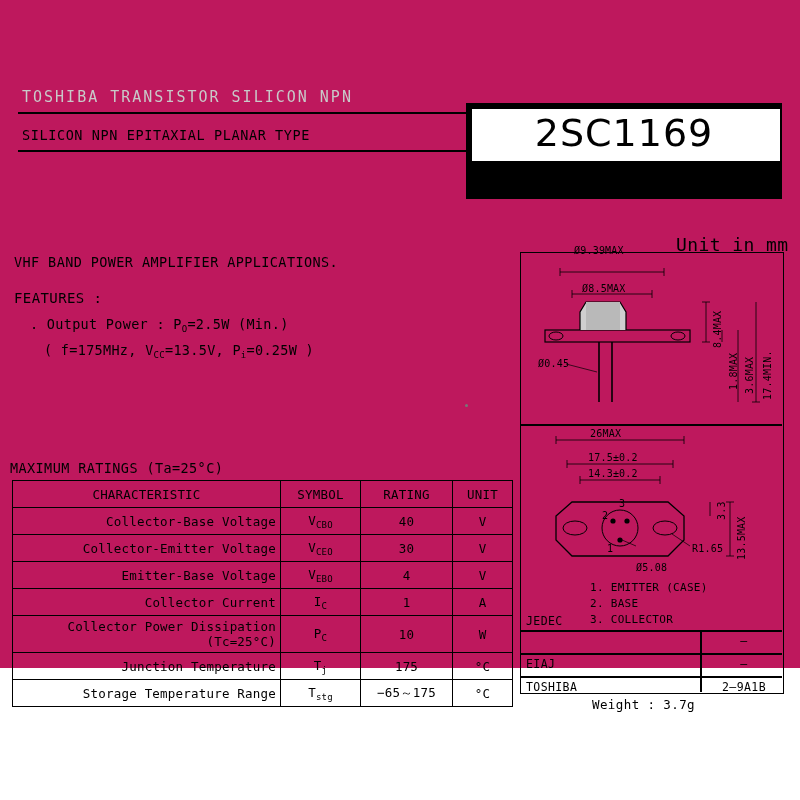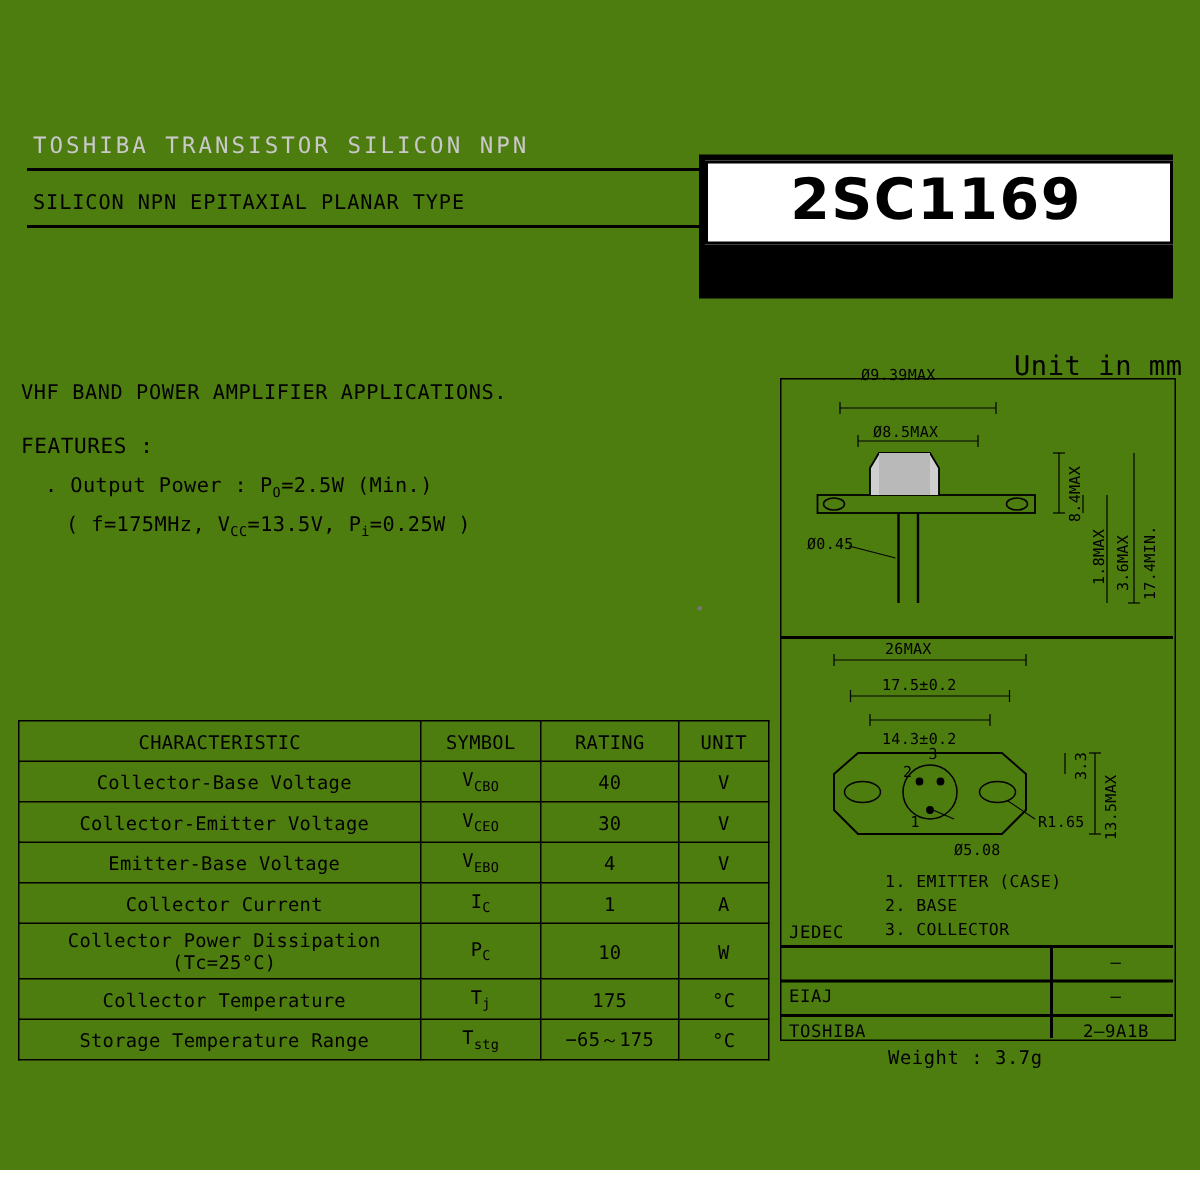--- a/index.html
+++ b/index.html
@@ -11,22 +11,22 @@
     width: 800px;
     height: 800px;
     position: relative;
     font-family: "DejaVu Sans Mono", monospace;
     color: #000000;
     overflow: hidden;
   }
   .page {
     position: absolute;
     left: 0; top: 0;
-    width: 800px; height: 780px;
-    background: #4d7c0f;
+    width: 800px; height: 668px;
+    background: #be185d;
   }
 
   
   .hdr-faded {
     position: absolute;
     left: 22px; top: 88px;
     width: 380px;
     font-size: 15px;
     letter-spacing: 2px;
     color: #c9c9c9;
@@ -64,21 +64,21 @@
     width: 308px; height: 52px;
     background: #fff;
     border: 2px solid #000;
   }
   .pn-text {
     position: absolute;
     left: 470px; top: 110px;
     width: 308px;
     text-align: center;
     font-size: 38px;
-    font-weight: bold;
+    font-weight: normal;
     letter-spacing: 1px;
     line-height: 46px;
     font-family: "DejaVu Sans", sans-serif;
   }
 
   
   .app-line {
     position: absolute;
     left: 14px; top: 254px;
     font-size: 13.5px;
@@ -127,21 +127,21 @@
   }
   table.ratings th, table.ratings td {
     border: 1px solid #000;
     padding: 3px 4px;
     height: 20px;
     text-align: center;
     font-weight: normal;
     letter-spacing: 0.2px;
   }
   table.ratings td.char {
-    text-align: center;
+    text-align: right;
     padding-left: 10px;
   }
   col.c1 { width: 268px; }
   col.c2 { width: 80px; }
   col.c3 { width: 92px; }
   col.c4 { width: 60px; }
   .two-line { line-height: 15px; }
 
   
   .unit-label {
@@ -252,20 +252,23 @@
   <div class="feat-title">FEATURES :</div>
   <div class="feat-1">
     <span>.  Output Power :  P</span><sub>O</sub><span>=2.5W (Min.)</span>
   </div>
   <div class="feat-2">
     <span>( f=175MHz, V</span><sub>CC</sub><span>=13.5V, P</span><sub>i</sub><span>=0.25W )</span>
   </div>
 
   <div class="dot-artifact"></div>
 
+  <div class="ratings-title">
+    <span>MAXIMUM RATINGS (Ta=25</span><span>°C)</span>
+  </div>
 
   <table class="ratings">
     <colgroup>
         <col class="c1">
         <col class="c2">
         <col class="c3">
         <col class="c4">
       </colgroup>
     <thead>
       <tr>
@@ -303,21 +306,21 @@
       <tr>
         <td class="char two-line">
           <span>Collector Power Dissipation</span><br>
           <span>(Tc=25°C)</span>
         </td>
         <td><span>P</span><sub>C</sub></td>
         <td>10</td>
         <td>W</td>
       </tr>
       <tr>
-        <td class="char">Collector Temperature</td>
+        <td class="char">Junction Temperature</td>
         <td><span>T</span><sub>j</sub></td>
         <td>175</td>
         <td>°C</td>
       </tr>
       <tr>
         <td class="char">Storage Temperature Range</td>
         <td><span>T</span><sub>stg</sub></td>
         <td>−65～175</td>
         <td>°C</td>
       </tr>
@@ -391,21 +394,21 @@
   <div class="dim-txt" style="left:574px; top:245px;">Ø9.39MAX</div>
   <div class="dim-txt" style="left:582px; top:283px;">Ø8.5MAX</div>
   <div class="dim-txt" style="left:538px; top:358px;">Ø0.45</div>
   <div class="dim-vert" style="left:712px; top:348px;">8.4MAX</div>
   <div class="dim-vert" style="left:728px; top:390px;">1.8MAX</div>
   <div class="dim-vert" style="left:744px; top:394px;">3.6MAX</div>
   <div class="dim-vert" style="left:762px; top:400px;">17.4MIN.</div>
 
   <div class="dim-txt" style="left:590px; top:428px;">26MAX</div>
   <div class="dim-txt" style="left:588px; top:452px;">17.5±0.2</div>
-  <div class="dim-txt" style="left:588px; top:468px;margin-top:20px;">14.3±0.2</div>
+  <div class="dim-txt" style="left:588px; top:468px;">14.3±0.2</div>
   <div class="dim-vert" style="left:716px; top:520px;">3.3</div>
   <div class="dim-vert" style="left:736px; top:560px;">13.5MAX</div>
   <div class="dim-txt" style="left:692px; top:543px;">R1.65</div>
   <div class="dim-txt" style="left:636px; top:562px;">Ø5.08</div>
 
   <div class="dim-txt" style="left:607px; top:543px;">1</div>
   <div class="dim-txt" style="left:602px; top:510px;">2</div>
   <div class="dim-txt" style="left:619px; top:498px;">3</div>
 
   <div class="pinlist">

